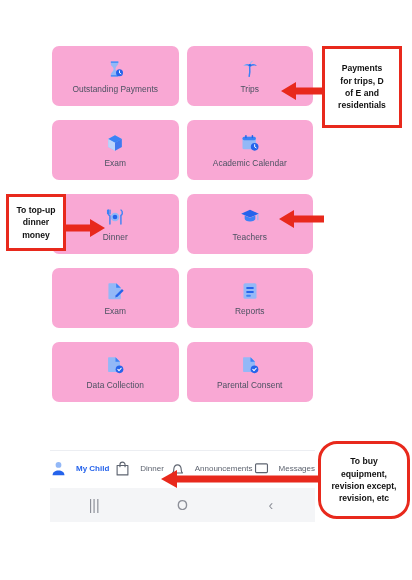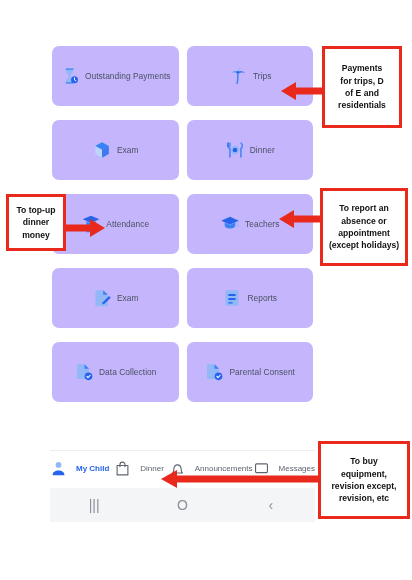--- a/index.html
+++ b/index.html
@@ -25,23 +25,24 @@
     left: 0; top: 0;
     width: 265px; height: 407px;
     display: grid;
     grid-template-columns: 1fr 1fr;
     grid-auto-rows: 60px;
     column-gap: 8px;
     row-gap: 14px;
     padding: 2px 2px 0 2px;
   }
   .tile {
-    background: #c4b5fd;
+    background: #f9a8d4;
     border-radius: 7px;
     display: flex;
+    flex-direction: column;
     align-items: center;
     justify-content: center;
     gap: 5px;
     cursor: pointer;
   }
   .tile .ico { width: 20px; height: 20px; display: block; line-height: 0; }
   .tile .lbl {
     font-size: 8.4px;
     color: #4b5161;
     letter-spacing: 0.05px;
@@ -153,45 +154,47 @@
           <svg viewBox="0 0 24 24" width="20" height="20">
             <path d="M12 2.8l8.2 4.3v9.8L12 21.2 3.8 16.9V7.1z" fill="#93b8f7"></path>
             <path d="M12 2.8l8.2 4.3L12 11.6 3.8 7.1z" fill="#3b82f6"></path>
             <path d="M12 11.6v9.6l8.2-4.3V7.1z" fill="#2563eb" opacity=".75"></path>
             <path d="M12 11.6L3.8 7.1v9.8L12 21.2z" fill="#bcd4fb"></path>
           </svg>
         </span>
         <span class="lbl">Exam</span>
       </div>
 
+      <div class="tile">
+        <span class="ico">
+          <svg viewBox="0 0 24 24" width="20" height="20">
+            <rect x="3" y="4.6" width="16" height="15" rx="2" fill="#93b8f7"></rect>
+            <rect x="3" y="4.6" width="16" height="4" rx="2" fill="#3b82f6"></rect>
+            <rect x="6.2" y="2.4" width="1.8" height="4" rx=".9" fill="#2563eb"></rect>
+            <rect x="14" y="2.4" width="1.8" height="4" rx=".9" fill="#2563eb"></rect>
+            <circle cx="17.6" cy="16.6" r="4.6" fill="#2563eb"></circle>
+            <path d="M17.6 14v2.7l1.8 1.1" stroke="#fff" stroke-width="1.2" fill="none" stroke-linecap="round"></path>
+          </svg>
+        </span>
+        <span class="lbl">Academic Calendar</span>
+      </div>
 
       <div class="tile">
         <span class="ico">
           <svg viewBox="0 0 24 24" width="20" height="20">
             <circle cx="12" cy="12" r="5.2" fill="#93b8f7"></circle>
             <circle cx="12" cy="12" r="2.8" fill="#2563eb"></circle>
             <path d="M4.4 3.6v5.2c0 1 .6 1.7 1.5 1.9v9.7" stroke="#3b82f6" stroke-width="1.7" fill="none" stroke-linecap="round"></path>
             <path d="M3 3.6v4.6M6.1 3.6v4.6" stroke="#3b82f6" stroke-width="1.3" stroke-linecap="round"></path>
             <path d="M19.2 3.6c1.3.8 1.8 2.4 1.5 4.3-.2 1.2-.9 1.9-1.6 2.1v10.4" stroke="#3b82f6" stroke-width="1.7" fill="none" stroke-linecap="round"></path>
           </svg>
         </span>
         <span class="lbl">Dinner</span>
       </div>
 
-      <div class="tile">
-        <span class="ico">
-          <svg viewBox="0 0 24 24" width="20" height="20">
-            <path d="M12 2.2L22 6.4l-10 4.2L2 6.4z" fill="#2563eb"></path>
-            <path d="M6.4 8.6v3.2c0 1.6 2.5 2.7 5.6 2.7s5.6-1.1 5.6-2.7V8.6L12 10.8z" fill="#3b82f6"></path>
-            <circle cx="12" cy="14.6" r="2.7" fill="#93b8f7"></circle>
-            <path d="M6.3 22c0-3 2.6-4.4 5.7-4.4s5.7 1.4 5.7 4.4z" fill="#3b82f6"></path>
-          </svg>
-        </span>
-        <span class="lbl">Attendance</span>
-      </div>
 
 
       <div class="tile">
         <span class="ico">
           <svg viewBox="0 0 24 24" width="20" height="20">
             <path d="M12 3.4L22.6 8 12 12.6 1.4 8z" fill="#2563eb"></path>
             <path d="M5.6 10.2v4c0 1.9 2.9 3.2 6.4 3.2s6.4-1.3 6.4-3.2v-4L12 13z" fill="#3b82f6"></path>
             <path d="M21.4 9v6.2" stroke="#93b8f7" stroke-width="1.4" stroke-linecap="round"></path>
           </svg>
         </span>
@@ -309,31 +312,25 @@
 
   <div class="callout" style="left:6px; top:194px; width:60px; height:57px;">
     <span>To top-up</span>
     <span>dinner</span>
     <span>money</span>
   </div>
   <svg class="arrow" style="left:62px; top:217px;" width="44" height="22" viewBox="0 0 44 22">
     <path d="M0 7.4h28V2l15 9-15 9v-5.4H0z" fill="#e8291c"></path>
   </svg>
 
-  <div class="callout" style="left:320px; top:188px; width:88px; height:78px;">
-    <span>To report an</span>
-    <span>absence or</span>
-    <span>appointment</span>
-    <span>(except holidays)</span>
-  </div>
   <svg class="arrow" style="left:278px; top:208px;" width="46" height="22" viewBox="0 0 46 22">
     <path d="M46 7.4H16V2L1 11l15 9v-5.4h30z" fill="#e8291c"></path>
   </svg>
 
-  <div class="callout" style="left:318px; top:441px; width:92px; height:78px;">
+  <div class="callout" style="left:318px; top:441px; width:92px; height:78px;border-radius:19px;">
     <span>To buy</span>
     <span>equipment,</span>
     <span>revision except,</span>
     <span>revision, etc</span>
   </div>
   <svg class="arrow" style="left:160px; top:469px;" width="162" height="20" viewBox="0 0 162 20">
     <path d="M162 6.4H17V1L1 10l16 9v-5.4h145z" fill="#e8291c"></path>
   </svg>
 
 </div>

